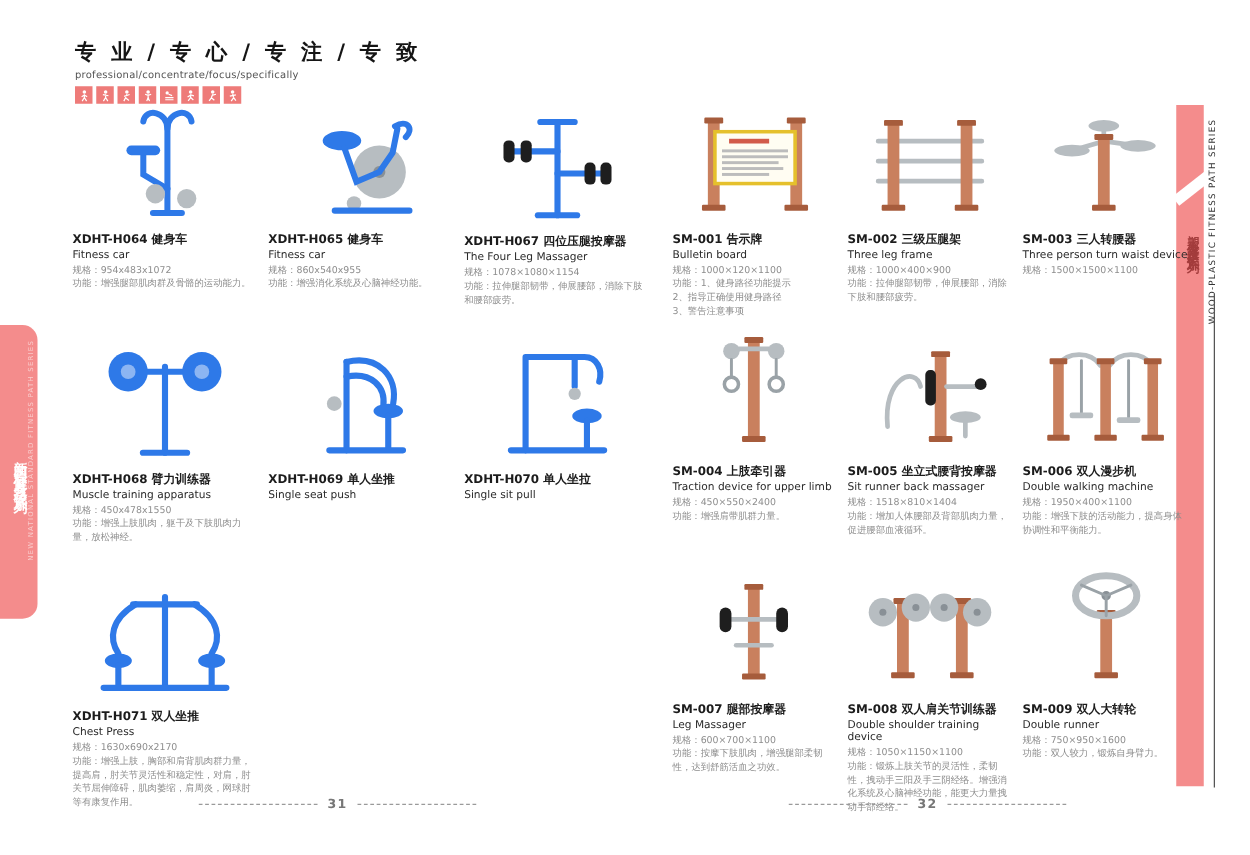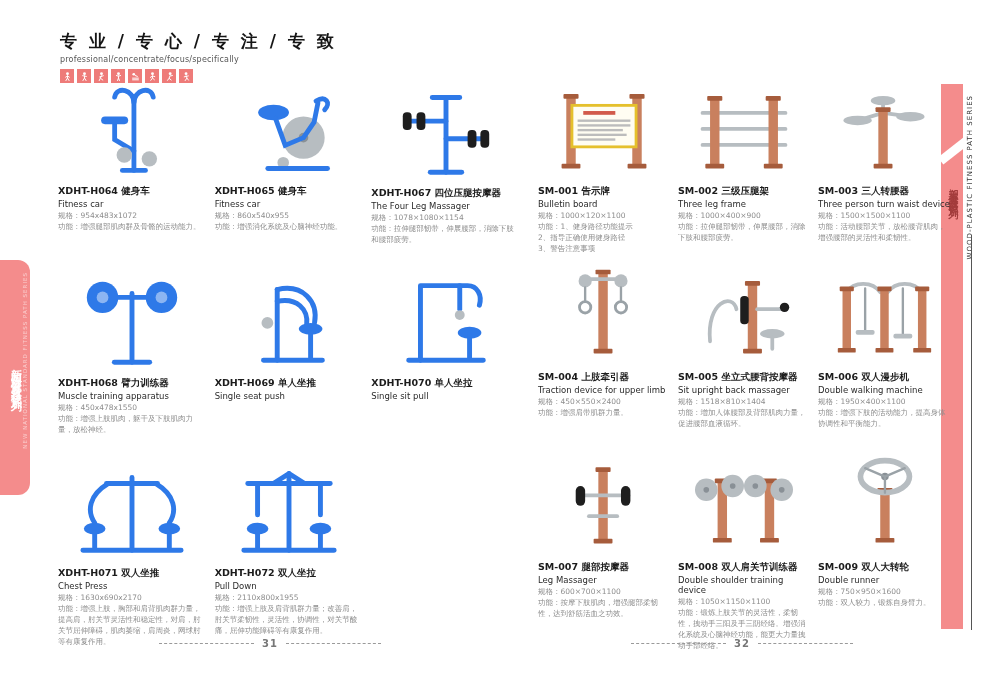--- a/index.html
+++ b/index.html
@@ -242,35 +242,20 @@
             <ellipse class="blue" cx="108" cy="76" rx="11" ry="6"></ellipse>
           <path class="tube" d="M32 80 V98 M108 80 V98 M20 98 H120"></path>
           </svg>
       </div>
       <div class="p-title">XDHT-H071 双人坐推</div>
       <div class="p-sub">Chest Press</div>
       <div class="p-spec">规格：1630x690x2170</div>
       <div class="p-func">功能：增强上肢，胸部和肩背肌肉群力量，提高肩，肘关节灵活性和稳定性，对肩，肘关节屈伸障碍，肌肉萎缩，肩周炎，网球肘等有康复作用。</div>
     </div>
 
-    <div class="cell row3">
-      <div class="fig r3">
-        <svg width="140" height="110" viewBox="0 0 140 112">
-          <path class="tube" d="M28 30 H112 M38 30 V62 M102 30 V62 M70 20 V98"></path>
-          <path class="tube" d="M70 20 L54 30 M70 20 L86 30"></path>
-          <ellipse class="blue" cx="38" cy="76" rx="11" ry="6"></ellipse>
-            <ellipse class="blue" cx="102" cy="76" rx="11" ry="6"></ellipse>
-          <path class="tube" d="M38 80 V98 M102 80 V98 M24 98 H116"></path>
-          </svg>
-      </div>
-      <div class="p-title">XDHT-H072 双人坐拉</div>
-      <div class="p-sub">Pull Down</div>
-      <div class="p-spec">规格：2110x800x1955</div>
-      <div class="p-func">功能：增强上肢及肩背肌群力量；改善肩，肘关节柔韧性，灵活性，协调性，对关节酸痛，屈伸功能障碍等有康复作用。</div>
-    </div>
   </div>
 
   <div class="page-grid page-right">
 
     <div class="cell row1">
       <div class="fig r1">
         <svg width="132" height="108" viewBox="0 0 140 112">
           <rect class="wood" x="30" y="24" width="10" height="71"></rect>
             <rect class="woodcap" x="27" y="20" width="16" height="5" rx="1"></rect>
             <rect class="woodcap" x="25" y="94" width="20" height="5" rx="1"></rect>
@@ -320,21 +305,20 @@
             <rect class="woodcap" x="61" y="34" width="16" height="5" rx="1"></rect>
             <rect class="woodcap" x="59" y="94" width="20" height="5" rx="1"></rect>
           <ellipse class="gray" cx="42" cy="48" rx="15" ry="5"></ellipse>
             <ellipse class="gray" cx="98" cy="44" rx="15" ry="5"></ellipse>
           <ellipse class="gray" cx="69" cy="27" rx="13" ry="5"></ellipse>
           </svg>
       </div>
       <div class="p-title">SM-003 三人转腰器</div>
       <div class="p-sub">Three person turn waist device</div>
       <div class="p-spec">规格：1500×1500×1100</div>
-      <div class="p-func">功能：活动腰部关节，放松腰背肌肉，增强腰部的灵活性和柔韧性。</div>
     </div>
 
     <div class="cell row2">
       <div class="fig r2">
         <svg width="132" height="110" viewBox="0 0 140 112">
           <rect class="wood" x="64" y="14" width="10" height="81"></rect>
             <rect class="woodcap" x="61" y="10" width="16" height="5" rx="1"></rect>
             <rect class="woodcap" x="59" y="94" width="20" height="5" rx="1"></rect>
           <path class="bar" d="M50 20 H88"></path>
           <circle class="gray" cx="50" cy="22" r="7"></circle>
@@ -358,21 +342,21 @@
             <rect class="woodcap" x="69" y="94" width="20" height="5" rx="1"></rect>
           <path class="bar" d="M34 86 C30 44 58 34 62 52"></path>
           <rect class="blk" x="66" y="38" width="9" height="30" rx="4"></rect>
           <path class="bar" d="M84 52 H112"></path>
             <circle class="blk" cx="113" cy="50" r="5"></circle>
           <ellipse class="gray" cx="100" cy="78" rx="13" ry="5"></ellipse>
             <path class="bar" d="M100 82 V94"></path>
           </svg>
       </div>
       <div class="p-title">SM-005 坐立式腰背按摩器</div>
-      <div class="p-sub">Sit upright back massager</div>
+      <div class="p-sub">Sit runner back massager</div>
       <div class="p-spec">规格：1518×810×1404</div>
       <div class="p-func">功能：增加人体腰部及背部肌肉力量，促进腰部血液循环。</div>
     </div>
 
     <div class="cell row2">
       <div class="fig r2">
         <svg width="132" height="110" viewBox="0 0 140 112">
           <path class="bar" d="M30 34 C38 22 58 22 66 34 M74 34 C82 22 102 22 110 34"></path>
           <rect class="wood" x="26" y="32" width="9" height="62"></rect>
             <rect class="woodcap" x="23" y="28" width="15" height="5" rx="1"></rect>

